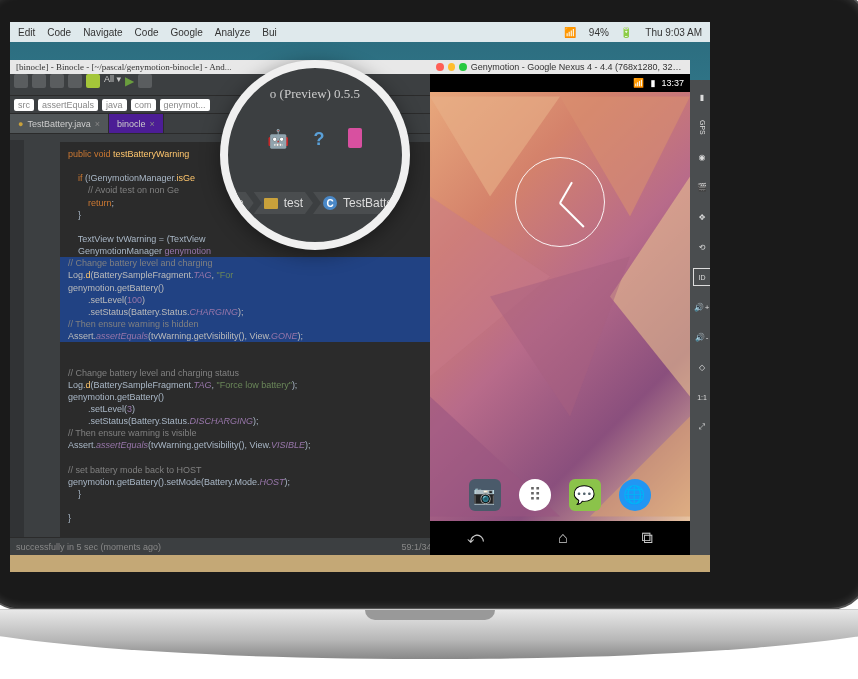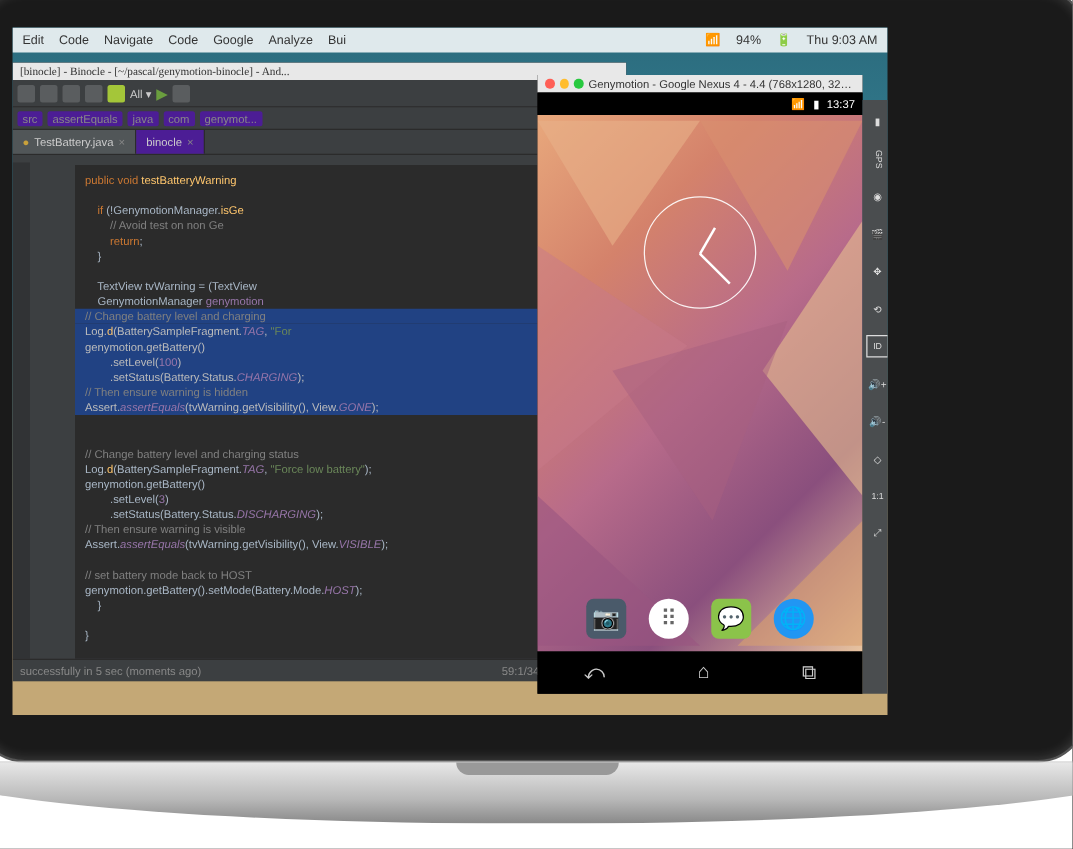--- a/index.html
+++ b/index.html
@@ -3,27 +3,27 @@
 <meta charset="utf-8">
 <style>
   *{box-sizing:border-box;margin:0;padding:0;font-family:-apple-system,Helvetica,Arial,sans-serif}
   body{background:#fff;width:858px;height:679px;overflow:hidden;position:relative}
   .laptop{position:absolute;left:0;top:0;width:858px;height:679px}
   .bezel{position:absolute;left:-20px;top:-10px;width:890px;height:620px;border-radius:40px;background:#1a1a1a;border:2px solid #555;box-shadow:inset 0 0 10px rgba(255,255,255,.2)}
   .screen{position:absolute;left:10px;top:22px;width:700px;height:550px;background:linear-gradient(180deg,#2b6b7d 0%,#3a8a9e 40%,#c4a876 80%);overflow:hidden}
   .menubar{position:absolute;left:0;top:0;height:20px;width:100%;background:rgba(255,255,255,.85);display:flex;align-items:center;font-size:10px;color:#333;padding:0 8px;gap:12px}
   .menubar .spacer{flex:1}
   .menubar span{white-space:nowrap}
-  .ide{position:absolute;left:0;top:28px;width:491px;height:495px;background:#3c3f41;color:#bbb;font-family:Menlo,monospace;font-size:9px;overflow:hidden}
+  .ide{position:absolute;left:0;top:38px;width:491px;height:495px;background:#3c3f41;color:#bbb;font-family:Menlo,monospace;font-size:9px;overflow:hidden}
   .ide-title{background:#e8e8e8;color:#333;font-size:9px;padding:2px 6px;font-family:-apple-system}
-  .ide-toolbar{height:22px;background:#3c3f41;border-bottom:1px solid #2b2b2b;display:flex;align-items:center;gap:4px;padding:0 4px}
+  .ide-toolbar{height:22px;background:#3c3f41;border-bottom:1px solid #2b2b2b;display:flex;gap:4px;padding:0 4px}
   .ide-toolbar .ticon{width:14px;height:14px;background:#5a5d5f;border-radius:2px}
   .ide-toolbar .run{color:#6a9e3e;font-size:12px}
   .breadcrumbs{height:18px;background:#3c3f41;border-bottom:1px solid #2b2b2b;display:flex;align-items:center;gap:4px;padding:0 4px;font-size:9px;color:#888}
-  .breadcrumbs span{background:#4c1d95;padding:1px 4px;border-radius:2px}
+  .breadcrumbs span{background:#ffffff;padding:1px 4px;border-radius:2px}
   .tabs{height:20px;background:#3c3f41;display:flex;border-bottom:1px solid #2b2b2b}
   .tabs .tab{padding:3px 8px;background:#515658;color:#ccc;font-size:9px;border-right:1px solid #2b2b2b;display:flex;align-items:center;gap:4px}
   .tabs .tab.inactive{background:#4c1d95}
   .tabs .close{color:#888}
   .gutter{position:absolute;left:0;top:80px;width:14px;bottom:18px;background:#313335}
   .side-tabs{position:absolute;left:0;top:150px;width:14px;writing-mode:vertical-rl;font-size:8px;color:#888;display:flex;gap:10px}
   .code{position:absolute;left:50px;top:82px;right:0;bottom:18px;background:#2b2b2b;padding:6px 8px;line-height:1.35;white-space:pre;font-size:9px;overflow:hidden}
   .k{color:#cc7832}.s{color:#6a8759}.c{color:#808080}.f{color:#ffc66d}.p{color:#9876aa}.st{color:#9876aa;font-style:italic}.t{color:#a9b7c6}
   .hl{background:#214283;display:block;margin:0 -8px;padding:0 8px}
   .statusbar{position:absolute;left:0;bottom:0;height:18px;width:100%;background:#3c3f41;border-top:1px solid #2b2b2b;display:flex;align-items:center;font-size:9px;color:#888;padding:0 6px;gap:10px}
@@ -200,17 +200,38 @@
       <div class="sbi">🔊+</div>
       <div class="sbi">🔊-</div>
       <div class="sbi">◇</div>
       <div class="sbi" style="font-size:7px">1:1</div>
       <div class="sbi">⤢</div>
     </div>
 
 
   </div>
 
+  <div class="magnifier">
+    <div class="mag-title">o (Preview) 0.5.5</div>
+    <div class="mag-icons">
+      <div class="mi" style="color:#a4c639">🤖</div>
+      <div class="mi" style="color:#5aa0d8;font-weight:bold">?</div>
+      <div class="mi" style="background:#d850a0;width:14px;height:20px;border-radius:2px"></div>
+    </div>
+    <div class="mag-crumbs">
+      <div class="seg">
+          <span>e</span>
+        </div>
+      <div class="seg">
+          <div class="folder-ic"></div>
+          <span>test</span>
+        </div>
+      <div class="seg">
+          <div class="class-ic">C</div>
+          <span>TestBatte</span>
+        </div>
+    </div>
+  </div>
 
   <div class="base">
       <div class="notch"></div>
     </div>
 </div>
 
 </body></html>

